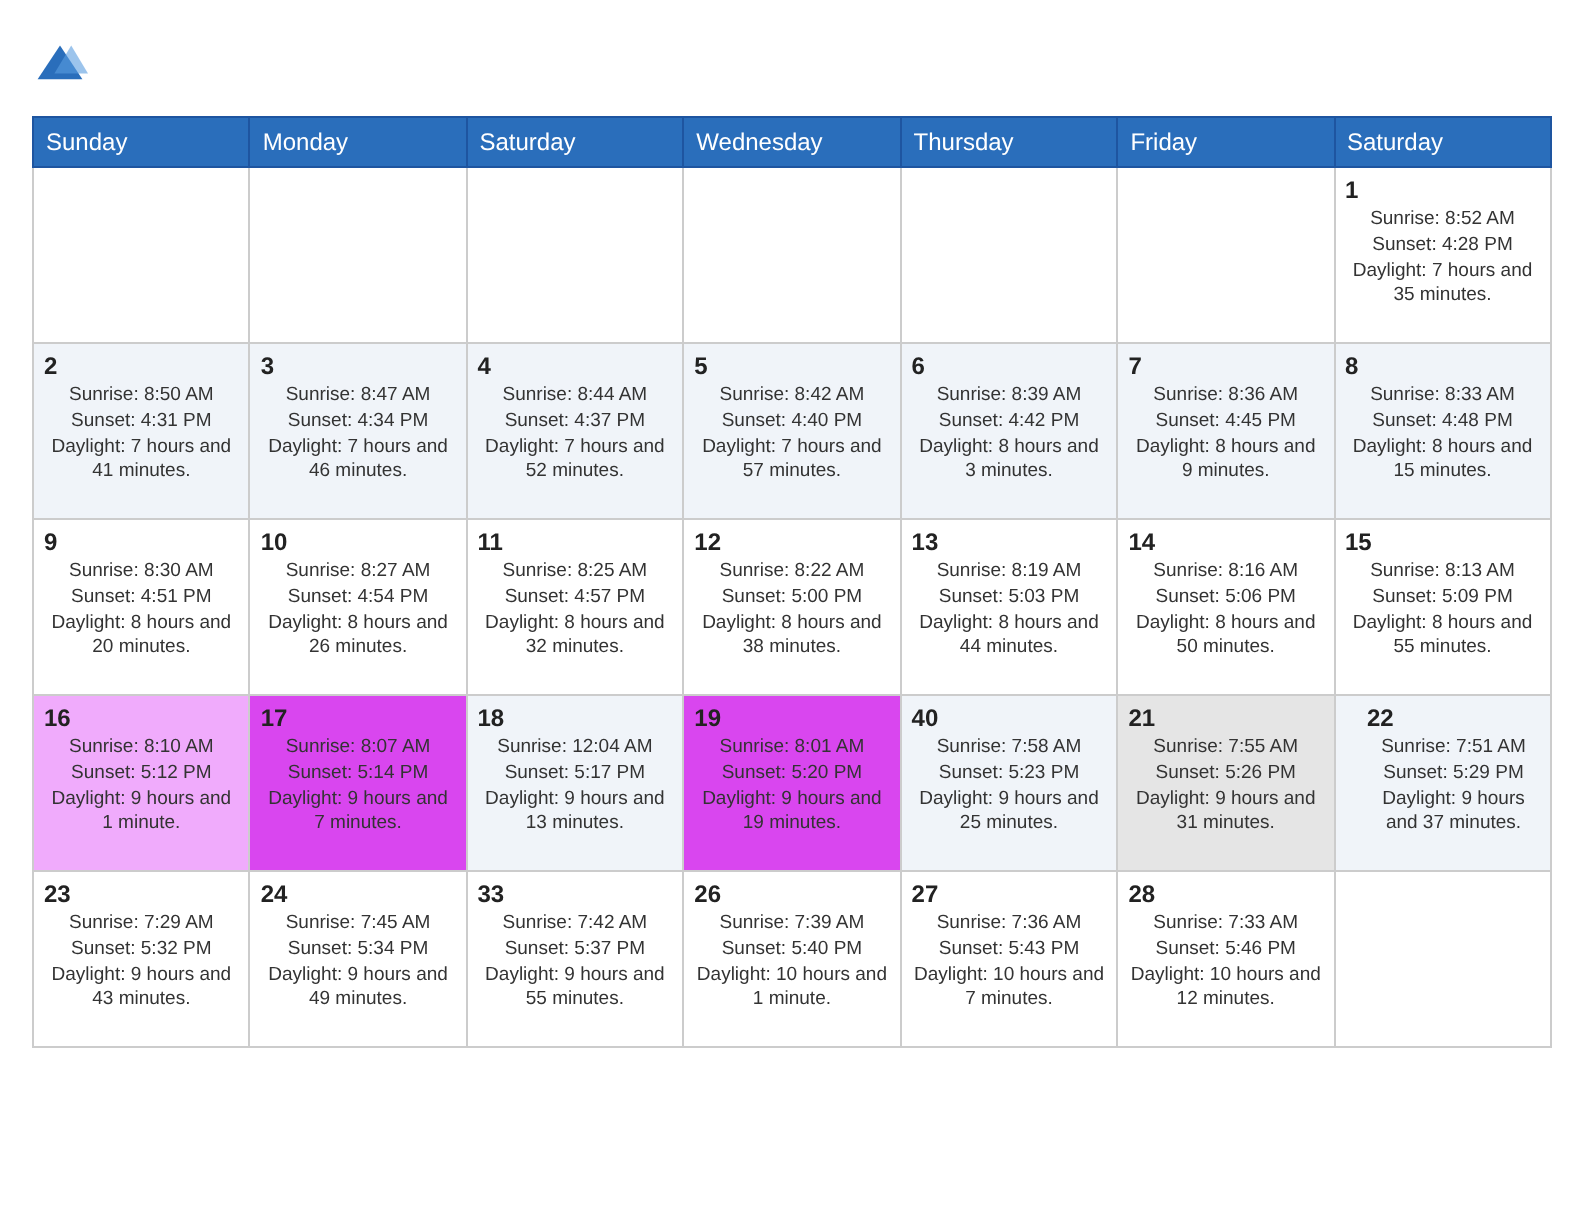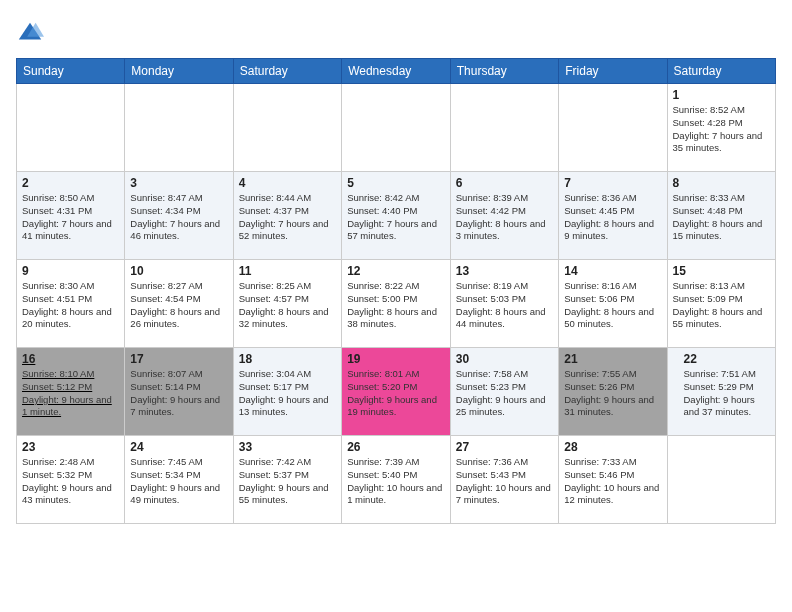--- a/index.html
+++ b/index.html
@@ -87,20 +87,21 @@
       font-size: 12px;
       font-weight: bold;
       color: #222;
       display: block;
       margin-bottom: 2px;
     }
     .day-info {
       font-size: 9.5px;
       color: #333;
       line-height: 1.35;
+      text-align: center;
     }
     .empty-cell {
       background: #fff !important;
     }
   </style>
 </head>
 <body>
 
 <div class="page">
   <div class="header">
@@ -229,67 +230,67 @@
 Daylight: 8 hours and 50 minutes.</div>
           </td>
           <td>
             <span class="day-number">15</span>
             <div class="day-info">Sunrise: 8:13 AM
 Sunset: 5:09 PM
 Daylight: 8 hours and 55 minutes.</div>
           </td>
         </tr>
         <tr>
-          <td style="background: #a3a3a3; text-decoration: underline;">
+          <td style="background: #f0abfc;">
             <span class="day-number">16</span>
             <div class="day-info">Sunrise: 8:10 AM
 Sunset: 5:12 PM
 Daylight: 9 hours and 1 minute.</div>
           </td>
-          <td style="background: #a3a3a3;">
+          <td style="background: #d946ef;">
             <span class="day-number">17</span>
             <div class="day-info">Sunrise: 8:07 AM
 Sunset: 5:14 PM
 Daylight: 9 hours and 7 minutes.</div>
           </td>
           <td style="background: rgb(240, 244, 249); margin-top: 43px;">
             <span class="day-number">18</span>
-            <div class="day-info">Sunrise: 3:04 AM
+            <div class="day-info">Sunrise: 12:04 AM
 Sunset: 5:17 PM
 Daylight: 9 hours and 13 minutes.</div>
           </td>
-          <td style="background: #ec4899;">
+          <td style="background: #d946ef;">
             <span class="day-number">19</span>
             <div class="day-info">Sunrise: 8:01 AM
 Sunset: 5:20 PM
 Daylight: 9 hours and 19 minutes.</div>
           </td>
           <td style="background: rgb(240, 244, 249);">
-            <span class="day-number">30</span>
+            <span class="day-number">40</span>
             <div class="day-info">Sunrise: 7:58 AM
 Sunset: 5:23 PM
 Daylight: 9 hours and 25 minutes.</div>
           </td>
-          <td style="background: #a3a3a3;">
+          <td style="background: #e5e5e5;">
             <span class="day-number">21</span>
             <div class="day-info">Sunrise: 7:55 AM
 Sunset: 5:26 PM
 Daylight: 9 hours and 31 minutes.</div>
           </td>
           <td style="background: rgb(240, 244, 249); padding-left: 16px;">
             <span class="day-number">22</span>
             <div class="day-info">Sunrise: 7:51 AM
 Sunset: 5:29 PM
 Daylight: 9 hours and 37 minutes.</div>
           </td>
         </tr>
         <tr>
           <td>
             <span class="day-number">23</span>
-            <div class="day-info">Sunrise: 2:48 AM
+            <div class="day-info">Sunrise: 7:29 AM
 Sunset: 5:32 PM
 Daylight: 9 hours and 43 minutes.</div>
           </td>
           <td>
             <span class="day-number">24</span>
             <div class="day-info">Sunrise: 7:45 AM
 Sunset: 5:34 PM
 Daylight: 9 hours and 49 minutes.</div>
           </td>
           <td>

